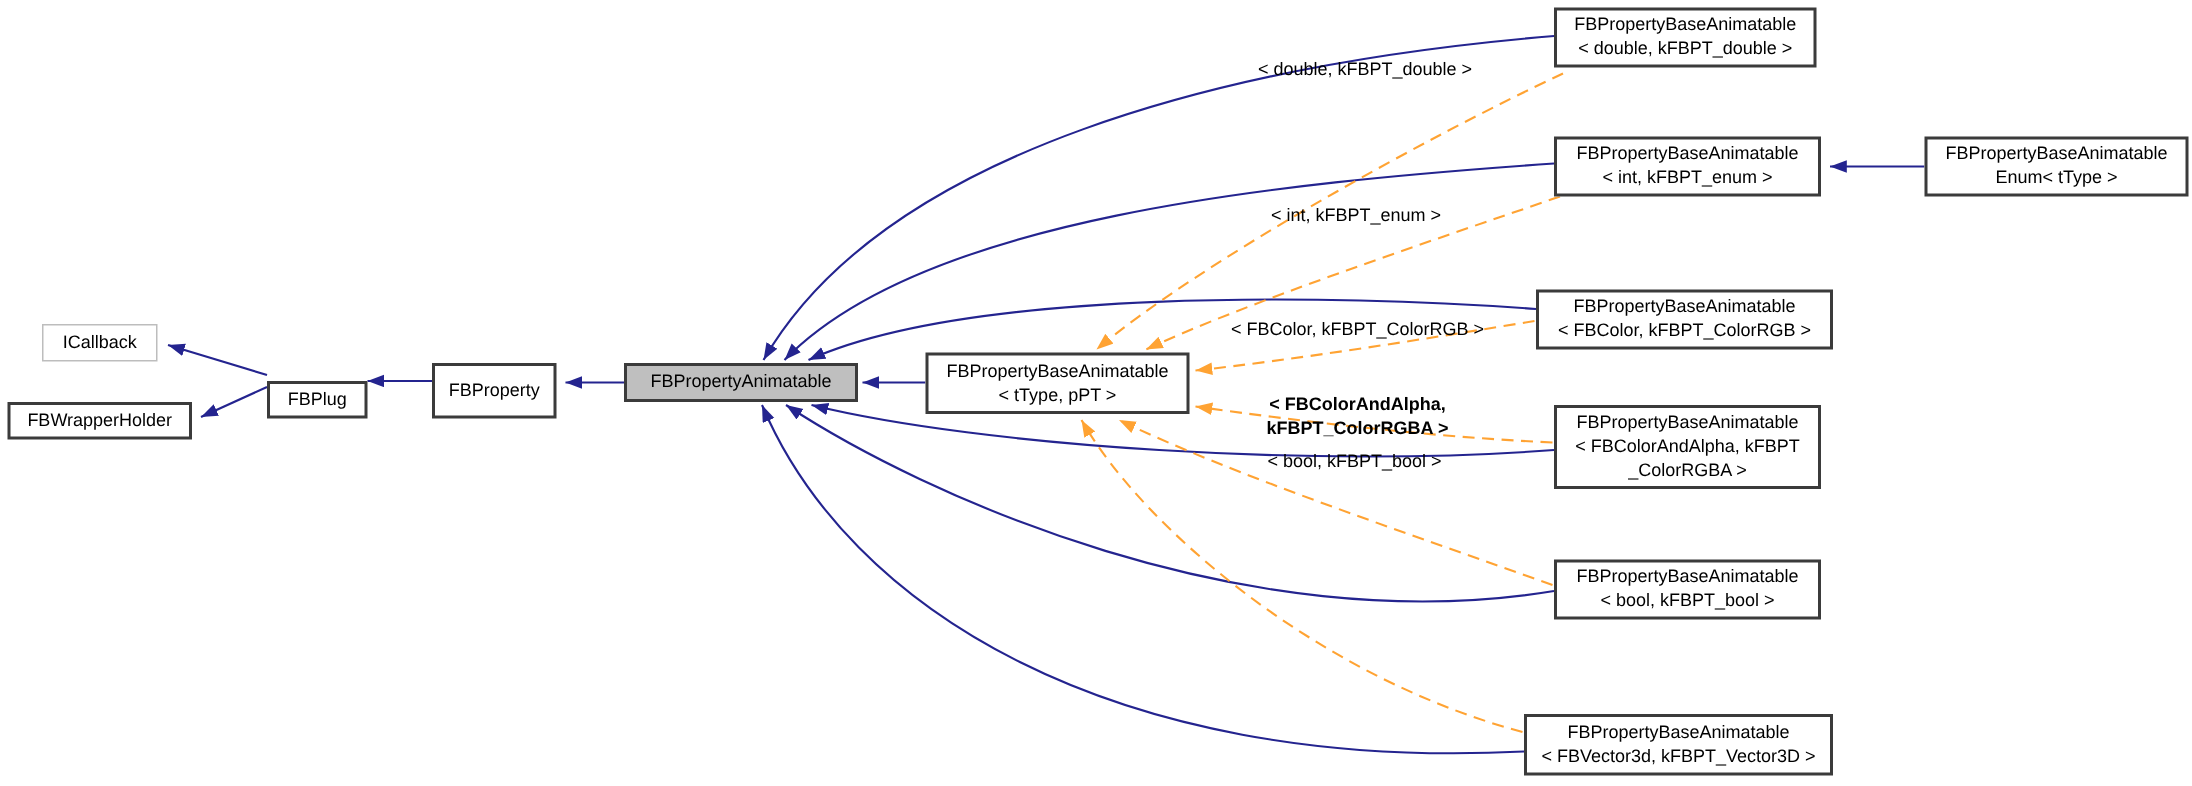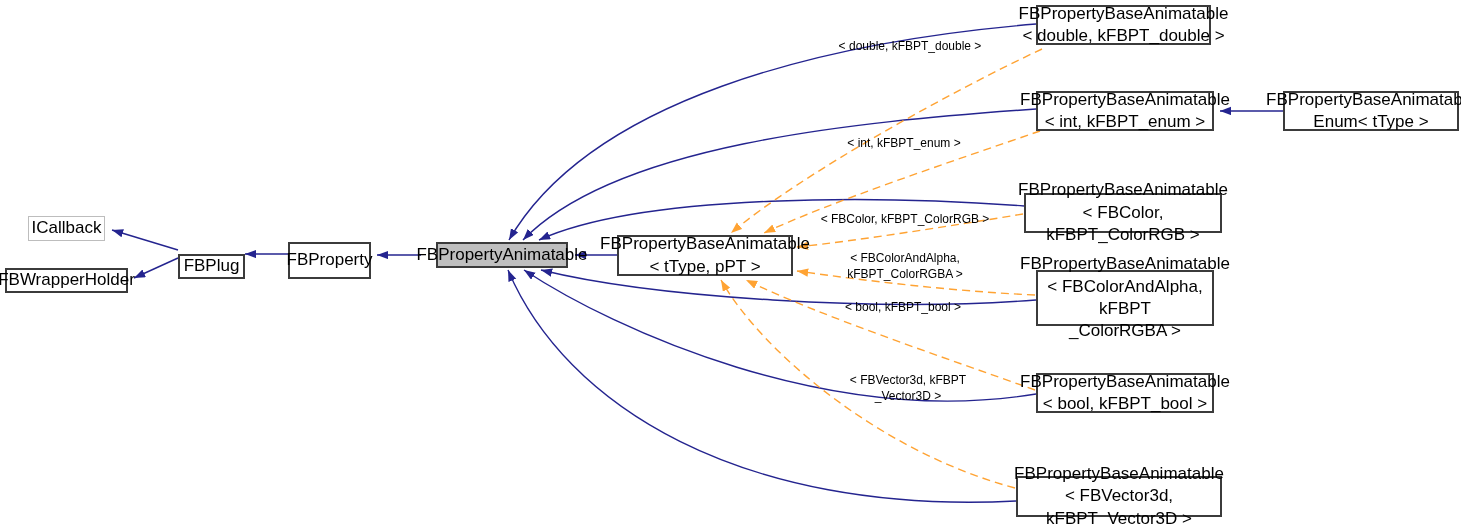--- a/index.html
+++ b/index.html
@@ -21,21 +21,21 @@
   .mk-blue   { fill: var(--edge_blue); }
   .mk-orange { fill: var(--edge_orange); }
   .node {
     position: absolute;
     box-sizing: border-box;
     display: flex;
     align-items: center;
     justify-content: center;
     text-align: center;
     white-space: pre-line;
-    font-size: 17px;
+    font-size: 12px;
     line-height: 1.32;
     color: var(--text);
     background: var(--node_fill);
     border: 2px solid var(--node_border);
     padding: 0 2px;
     cursor: pointer;
   }
   .node.selected { background: var(--selected_fill); cursor: default; }
   .node.external { border: 1px solid var(--external_border); text-align: right; }
   .edge-label {
@@ -85,21 +85,21 @@
   </svg>
 
   <div class="node external" style="left:28px; top:216px; width:77px; height:25px;">ICallback</div>
 
   <div class="node" style="left:5px; top:268px; width:123px; height:25px;text-align:center;">FBWrapperHolder</div>
 
   <div class="node" style="left:178px; top:254px; width:67px; height:25px;">FBPlug</div>
 
   <div class="node" style="left:288px; top:242px; width:83px; height:37px;">FBProperty</div>
 
-  <div class="node selected" style="left:436px; top:242px; width:132px; height:26px;">FBPropertyAnimatable</div>
+  <div class="node selected" style="left:416px; top:242px; width:156px; height:26px;">FBPropertyAnimatable</div>
 
   <div class="node" style="left:617px; top:235px; width:176px; height:41px;">FBPropertyBaseAnimatable
 &lt; tType, pPT &gt;</div>
 
   <div class="node" style="left:1036px; top:5px; width:175px; height:40px;">FBPropertyBaseAnimatable
 &lt; double, kFBPT_double &gt;</div>
 
   <div class="node" style="left:1036px; top:91px; width:178px; height:40px;">FBPropertyBaseAnimatable
 &lt; int, kFBPT_enum &gt;</div>
 
@@ -118,21 +118,19 @@
 
   <div class="node" style="left:1016px; top:476px; width:206px; height:41px;">FBPropertyBaseAnimatable
 &lt; FBVector3d, kFBPT_Vector3D &gt;</div>
 
   <div class="edge-label" style="left:910px; top:47px;">&lt; double, kFBPT_double &gt;</div>
 
   <div class="edge-label" style="left:904px; top:144px;">&lt; int, kFBPT_enum &gt;</div>
 
   <div class="edge-label" style="left:905px; top:220px;">&lt; FBColor, kFBPT_ColorRGB &gt;</div>
 
-  <div class="edge-label" style="left:905px; top:267px;">&lt; FBColorAndAlpha,
+  <div class="edge-label" style="left:905px; top:278px;font-weight:bold;">&lt; FBColorAndAlpha,
 kFBPT_ColorRGBA &gt;</div>
 
   <div class="edge-label" style="left:903px; top:308px;">&lt; bool, kFBPT_bool &gt;</div>
 
-  <div class="edge-label" style="left:908px; top:389px;">&lt; FBVector3d, kFBPT
-_Vector3D &gt;</div>
 
 </div>
 
 </body></html>

